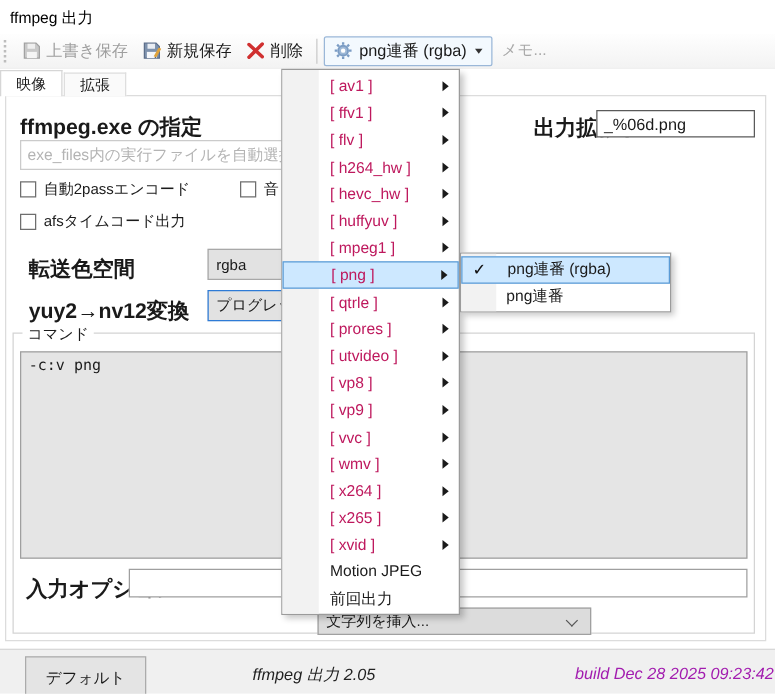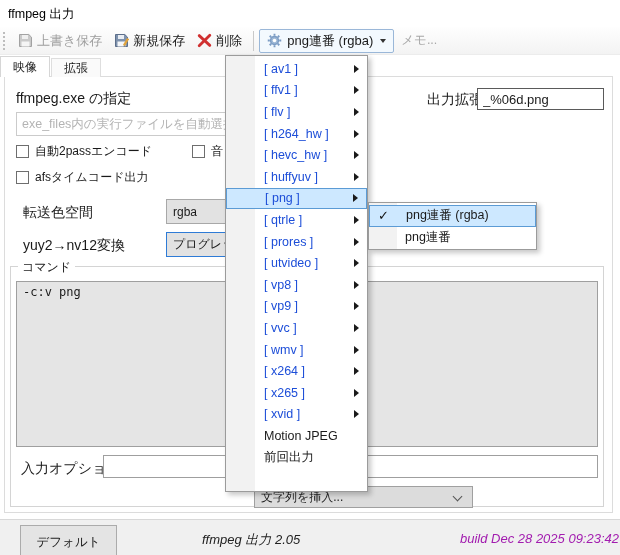--- a/index.html
+++ b/index.html
@@ -30,21 +30,21 @@
 
   
   .tabs { position:absolute; left:0; top:56px; display:flex; align-items:flex-end; z-index:2; }
   .tab { height:19px; padding:0 12px; display:flex; align-items:center; font-size:12px;
     background:#fafafa; border:1px solid #dedede; border-bottom:none; margin-right:1px; }
   .tab.active { height:21px; background:#fff; border-color:#d6d6d6; }
 
   
   .panel { position:absolute; left:4px; top:76px; width:609px; height:437px;
     background:#fff; border:1px solid #dcdcdc; }
-  .lbl { position:absolute; font-size:14px; color:#1a1a1a; white-space:nowrap; }
+  .lbl { position:absolute; font-size:17px; color:#1a1a1a; white-space:nowrap;font-weight:bold; }
 
   .txt { position:absolute; font-family:"Liberation Sans",sans-serif; font-size:12.5px;
     color:#1a1a1a; background:#fff; border:1px solid #cbcbcb; padding:0 5px; outline:none; }
   .txt::placeholder { color:#b4b4b4; }
   #input-ext { left:477px; top:88px; width:127px; height:22px; border-color:#5a5a5a; font-size:13px; }
   #input-exe { left:16px; top:112px; width:350px; height:24px; }
   #input-options { left:103px; top:455px; width:495px; height:23px; border-color:#9f9f9f; }
 
   .cb-row { position:absolute; display:flex; align-items:center; gap:6px; }
   .cb-box { width:13px; height:13px; background:#fff; border:1px solid #6e6e6e; flex:none; }
@@ -75,21 +75,21 @@
     justify-content:center; font-size:12.5px; }
   .status-version { position:absolute; left:202px; top:11px; font-style:italic; font-size:13px; color:#222; }
   .status-build { position:absolute; left:460px; top:11px; font-style:italic; font-size:13px; color:#a21caf; }
 
   
   .menu { position:absolute; left:225px; top:55px; width:143px; height:437px; z-index:10;
     background:#fff; border:1px solid #9b9b9b; box-shadow:3px 3px 5px rgba(0,0,0,.22);
     padding:2px 0; }
   .menu-gutter { position:absolute; left:0; top:0; bottom:0; width:29px; background:#f2f2f2; }
   .mi { position:relative; height:21.6px; display:flex; align-items:center; padding-left:38px;
-    font-size:12.5px; color:#1d4ed8; }
+    font-size:12.5px; color:#be185d; }
   .mi.plain { color:#1a1a1a; }
   .mi.hl { background:#cde8ff; border:1px solid #5b9bd5; }
   .mi-arrow { position:absolute; right:8px; top:50%; margin-top:-4px; width:0; height:0;
     border-left:5px solid #1a1a1a; border-top:4px solid transparent; border-bottom:4px solid transparent; }
 
   .submenu { position:absolute; left:368px; top:202px; width:169px; height:48px; z-index:11;
     background:#fff; border:1px solid #9b9b9b; box-shadow:3px 3px 5px rgba(0,0,0,.22);
     padding:2px 0; }
   .submenu-gutter { position:absolute; left:0; top:0; bottom:0; width:28px; background:#f2f2f2; }
   .smi { position:relative; height:21.5px; display:flex; align-items:center; padding-left:36px;
@@ -233,20 +233,24 @@
         <span class="mi-arrow"></span>
       </div>
     <div class="mi">
         <span>[ hevc_hw ]</span>
         <span class="mi-arrow"></span>
       </div>
     <div class="mi">
         <span>[ huffyuv ]</span>
         <span class="mi-arrow"></span>
       </div>
+    <div class="mi">
+        <span>[ mpeg1 ]</span>
+        <span class="mi-arrow"></span>
+      </div>
     <div class="mi hl">
         <span>[ png ]</span>
         <span class="mi-arrow"></span>
       </div>
     <div class="mi">
         <span>[ qtrle ]</span>
         <span class="mi-arrow"></span>
       </div>
     <div class="mi">
         <span>[ prores ]</span>

